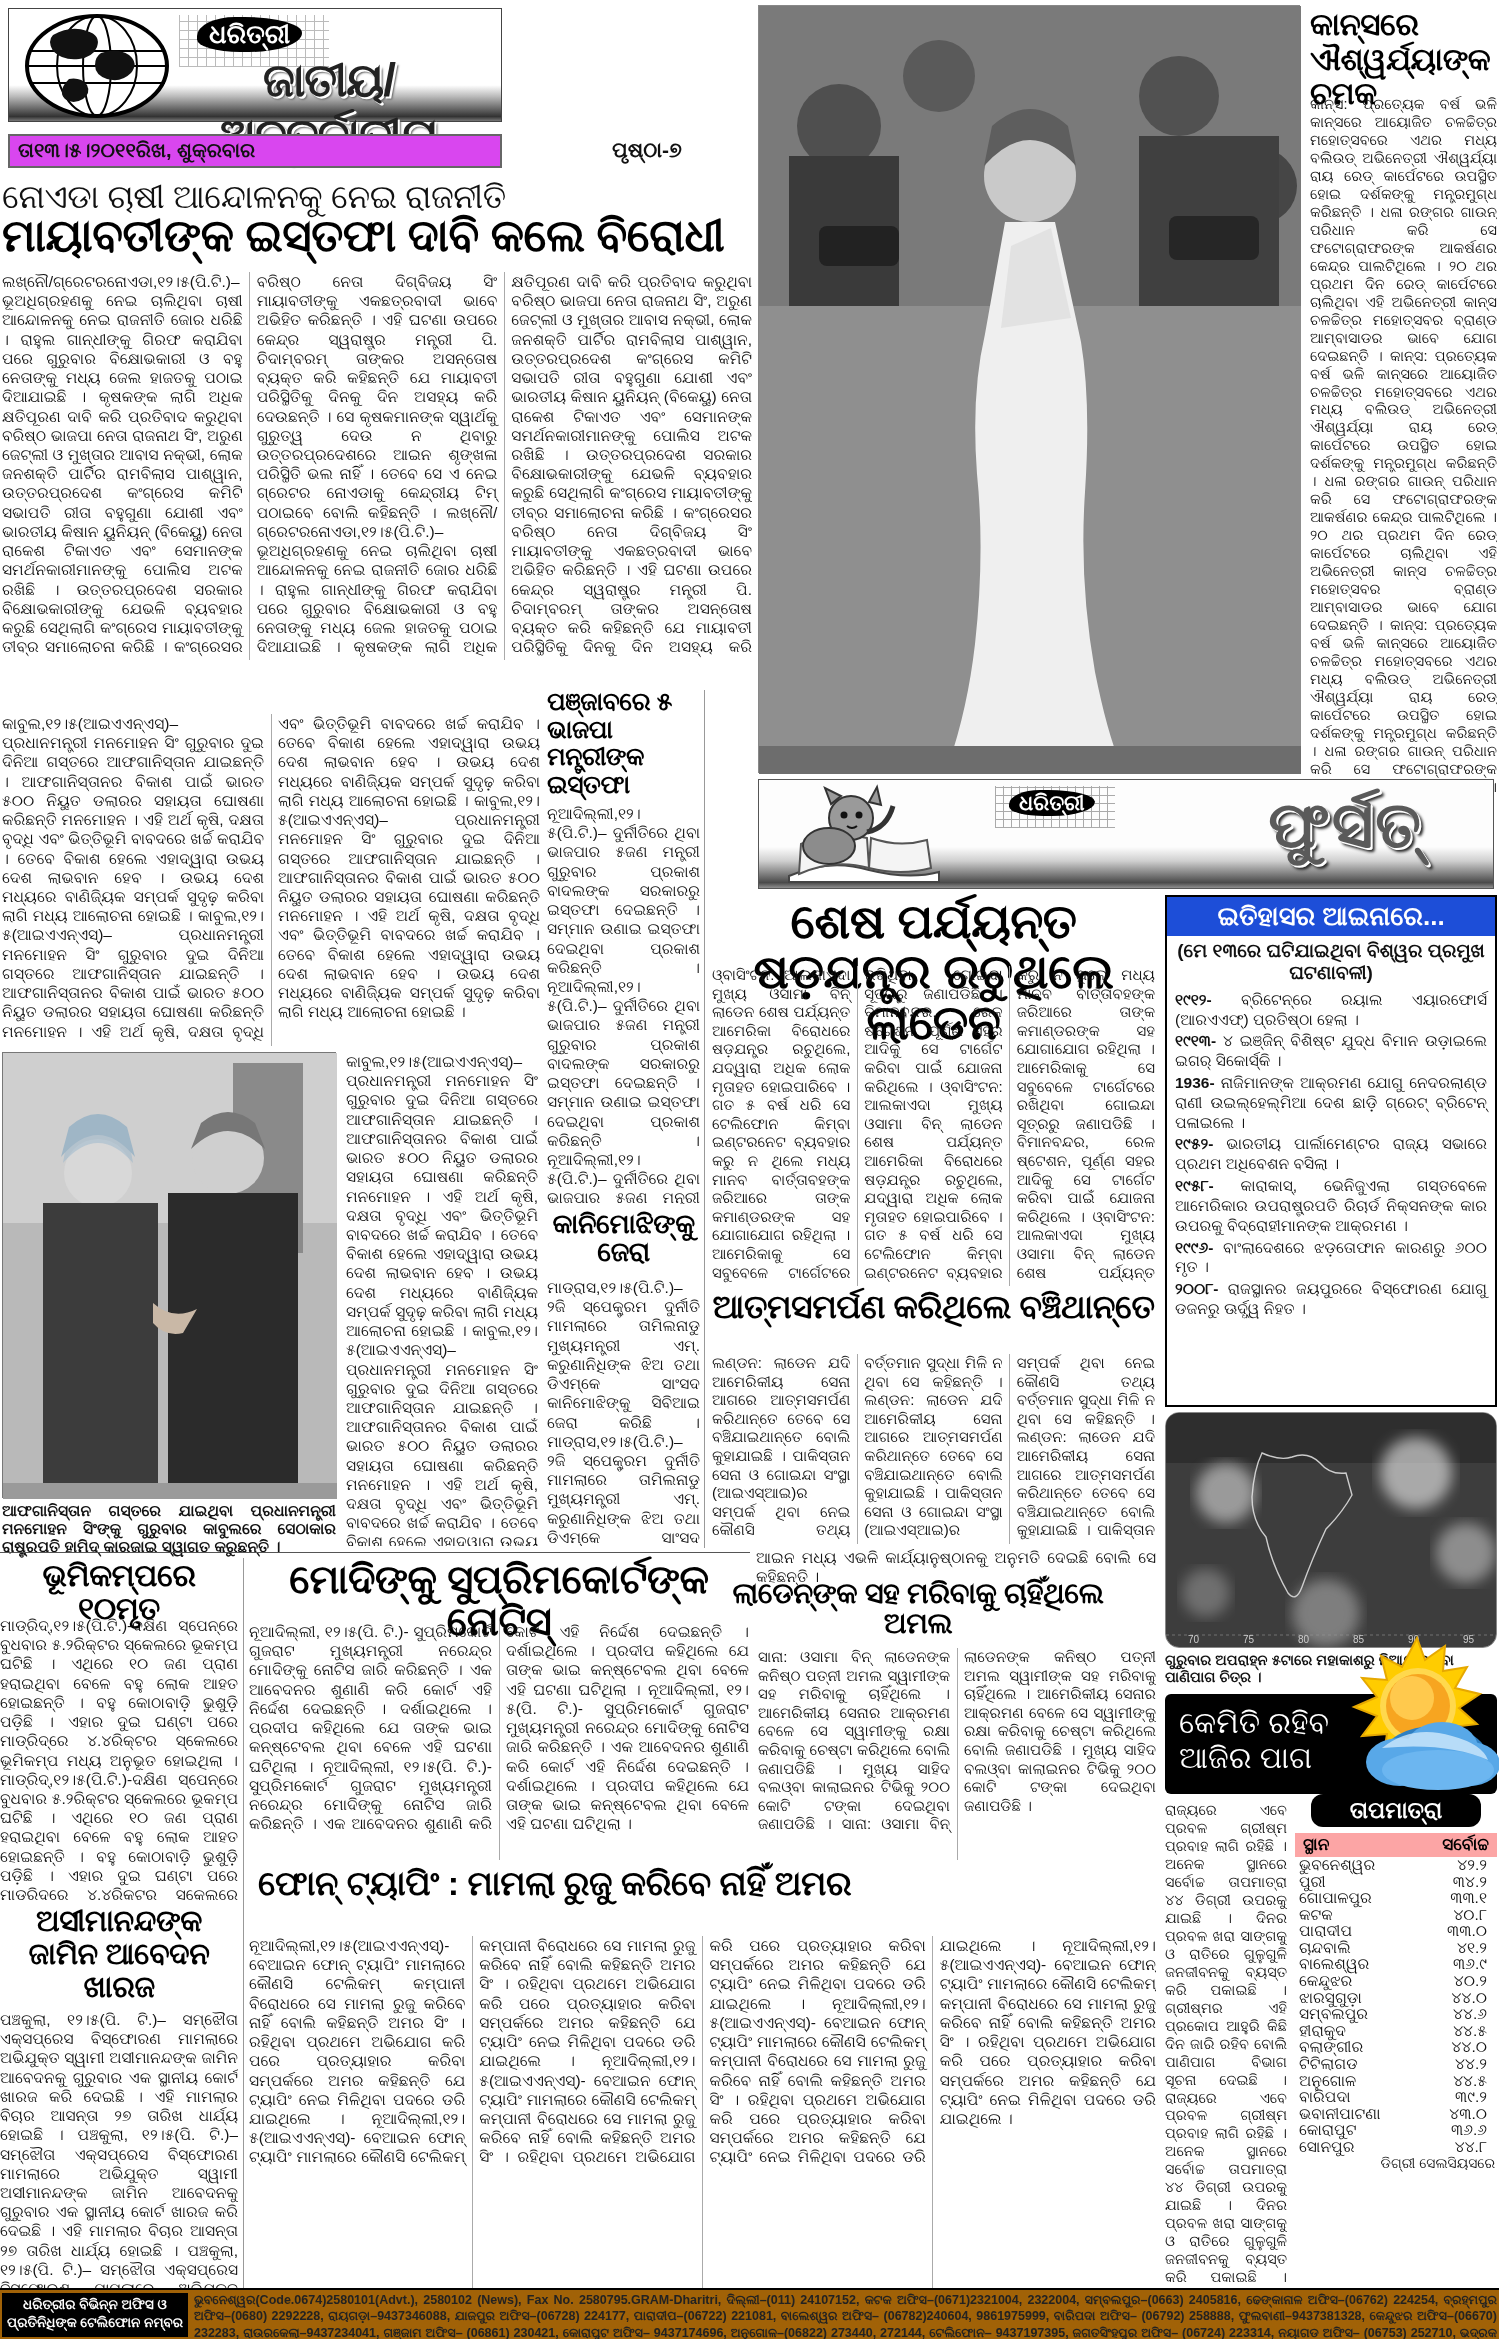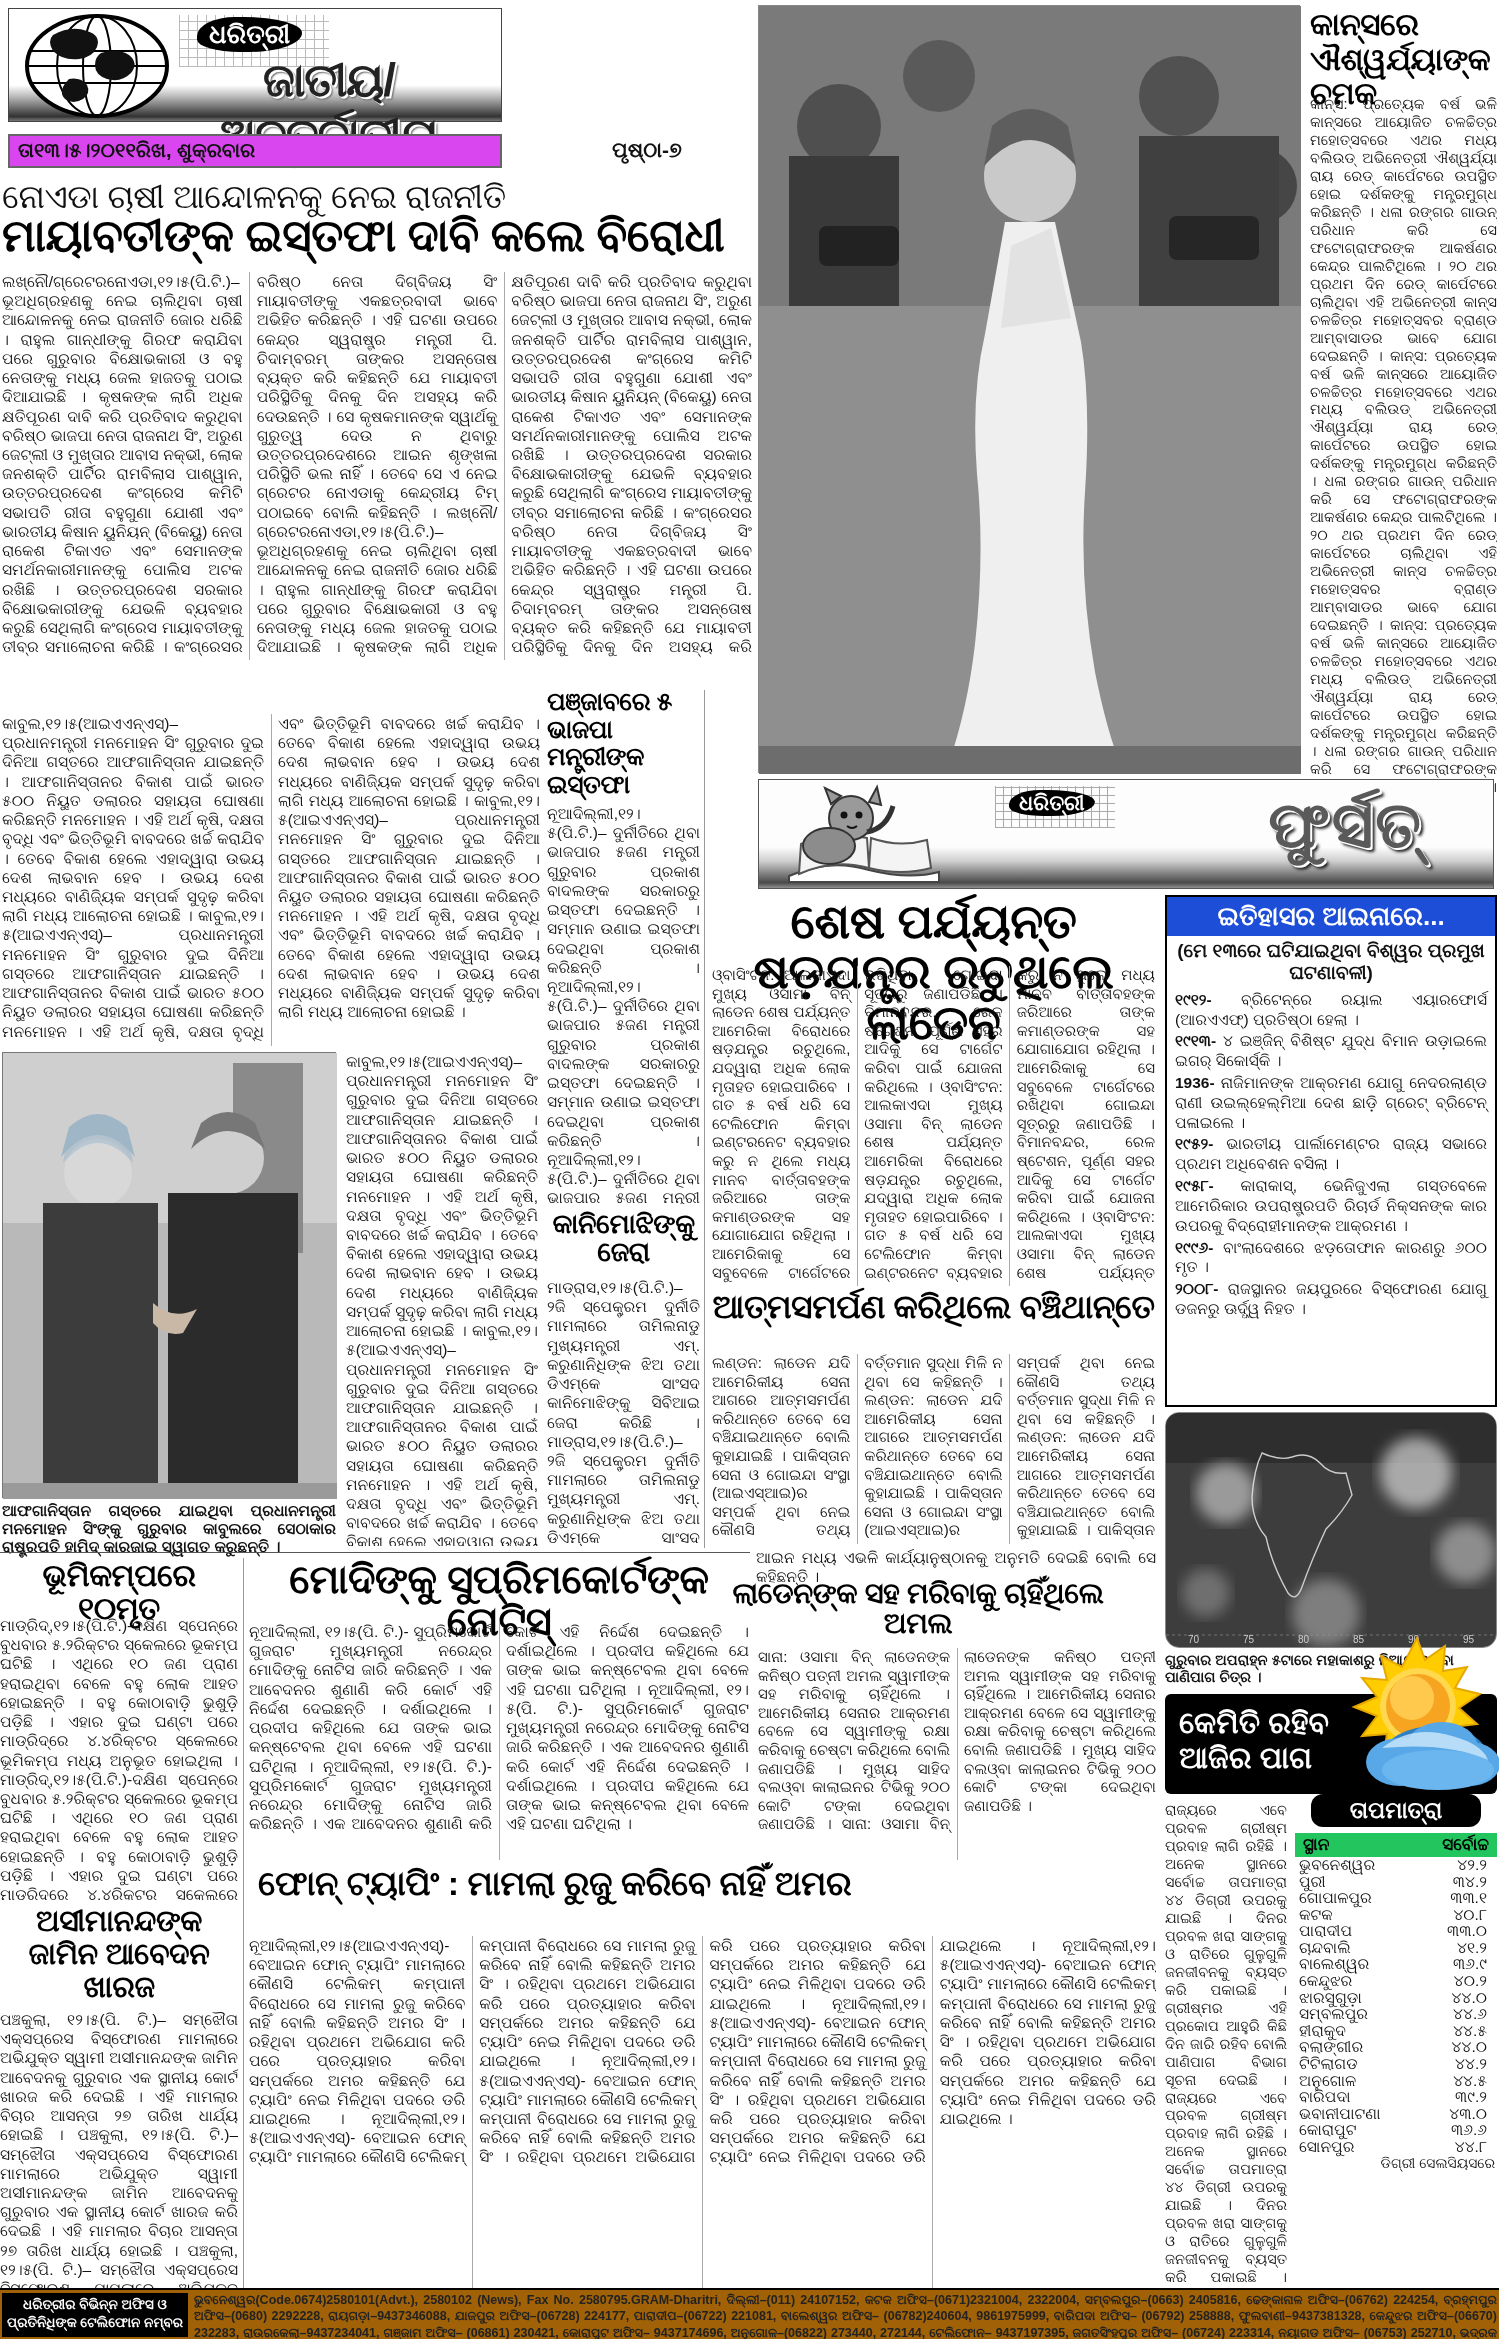--- a/index.html
+++ b/index.html
@@ -80,27 +80,27 @@
   #history-title{background:#1d4ed8;color:#fff;font-size:26px;font-weight:bold;text-align:center;padding:4px 2px;}
   #history-sub{font-size:19px;font-weight:bold;text-align:center;padding:4px 6px;line-height:1.15;}
   #history-list{padding:2px 8px;font-size:15.5px;line-height:1.28;text-align:justify;overflow:hidden;height:390px;}
   #history-list .yr{font-weight:bold;}
   #history-list p{margin:0 0 2px 0;}
 
   
   #sat-map{left:1165px;top:1412px;width:332px;height:236px;border-radius:14px;overflow:hidden;border:1px solid #888;}
   #map-caption{left:1165px;top:1652px;width:332px;font-size:14.5px;font-weight:bold;}
   #weather-box{left:1165px;top:1694px;width:332px;height:100px;background:#000;border-radius:6px;}
-  #weather-box-title{color:#fff;font-size:30px;font-weight:bold;line-height:1.15;padding:12px 0 0 14px;width:190px;}
+  #weather-box-title{color:#fff;font-size:30px;font-weight:normal;line-height:1.15;padding:12px 0 0 14px;width:190px;}
   #sun-cloud{position:absolute;left:1330px;top:1628px;width:175px;height:170px;}
   #weather-report{left:1165px;top:1802px;width:122px;height:490px;font-size:14.5px;}
   #temp{left:1295px;top:1794px;width:202px;}
   #temp-pill{background:#000;color:#fff;font-size:23px;font-weight:bold;text-align:center;
     border-radius:12px;padding:3px 0;width:170px;margin:0 auto;}
-  #temp-head{display:flex;justify-content:space-between;background:#22c55e;color:#000;
+  #temp-head{display:flex;justify-content:space-between;background:#fca5a5;color:#000;
     font-weight:bold;font-size:17px;padding:2px 8px;margin-top:6px;}
   #temp-rows{font-size:15.5px;}
   #temp-rows .trow{display:flex;justify-content:space-between;padding:0 10px 0 4px;line-height:1.07;}
   #temp-note{text-align:right;font-size:14px;padding-right:2px;}
 
   
   #quake-headline{left:0px;top:1560px;width:238px;font-size:31px;text-align:center;}
   #quake-body{left:0px;top:1616px;width:238px;height:284px;}
   #aseem-headline{left:0px;top:1904px;width:238px;font-size:30px;text-align:center;line-height:1.1;}
   #aseem-body{left:0px;top:2010px;width:238px;height:282px;}

